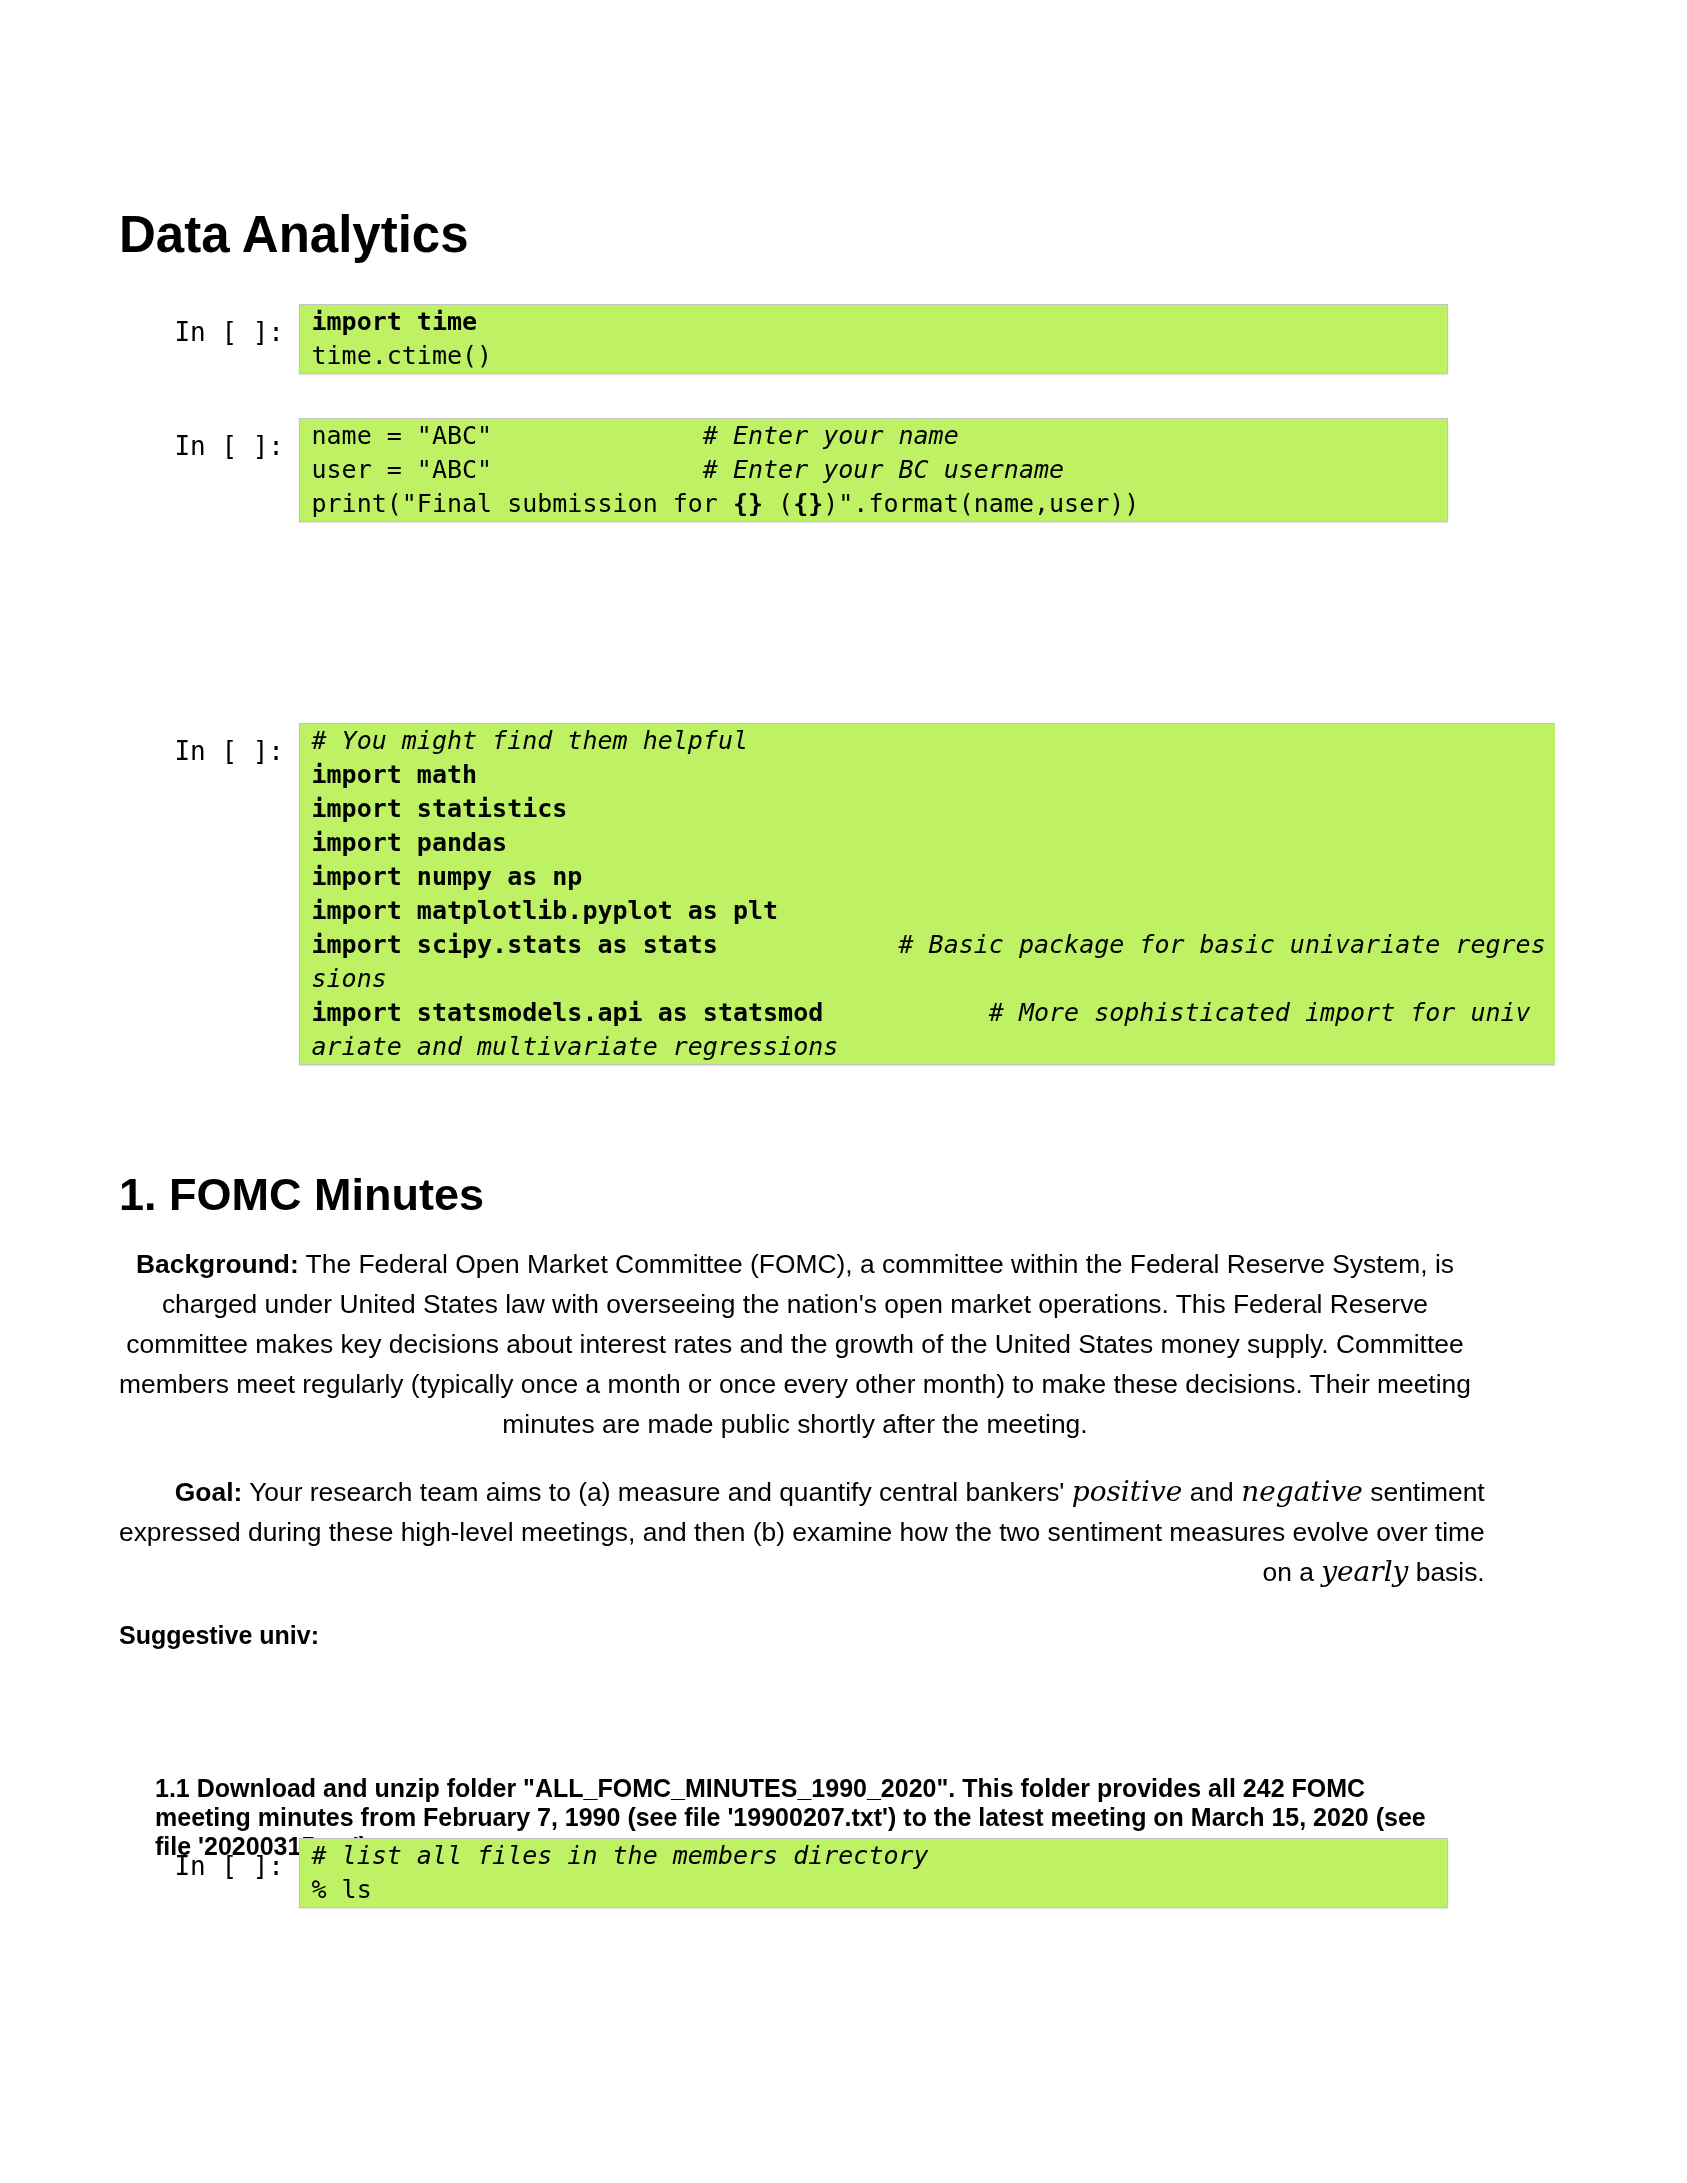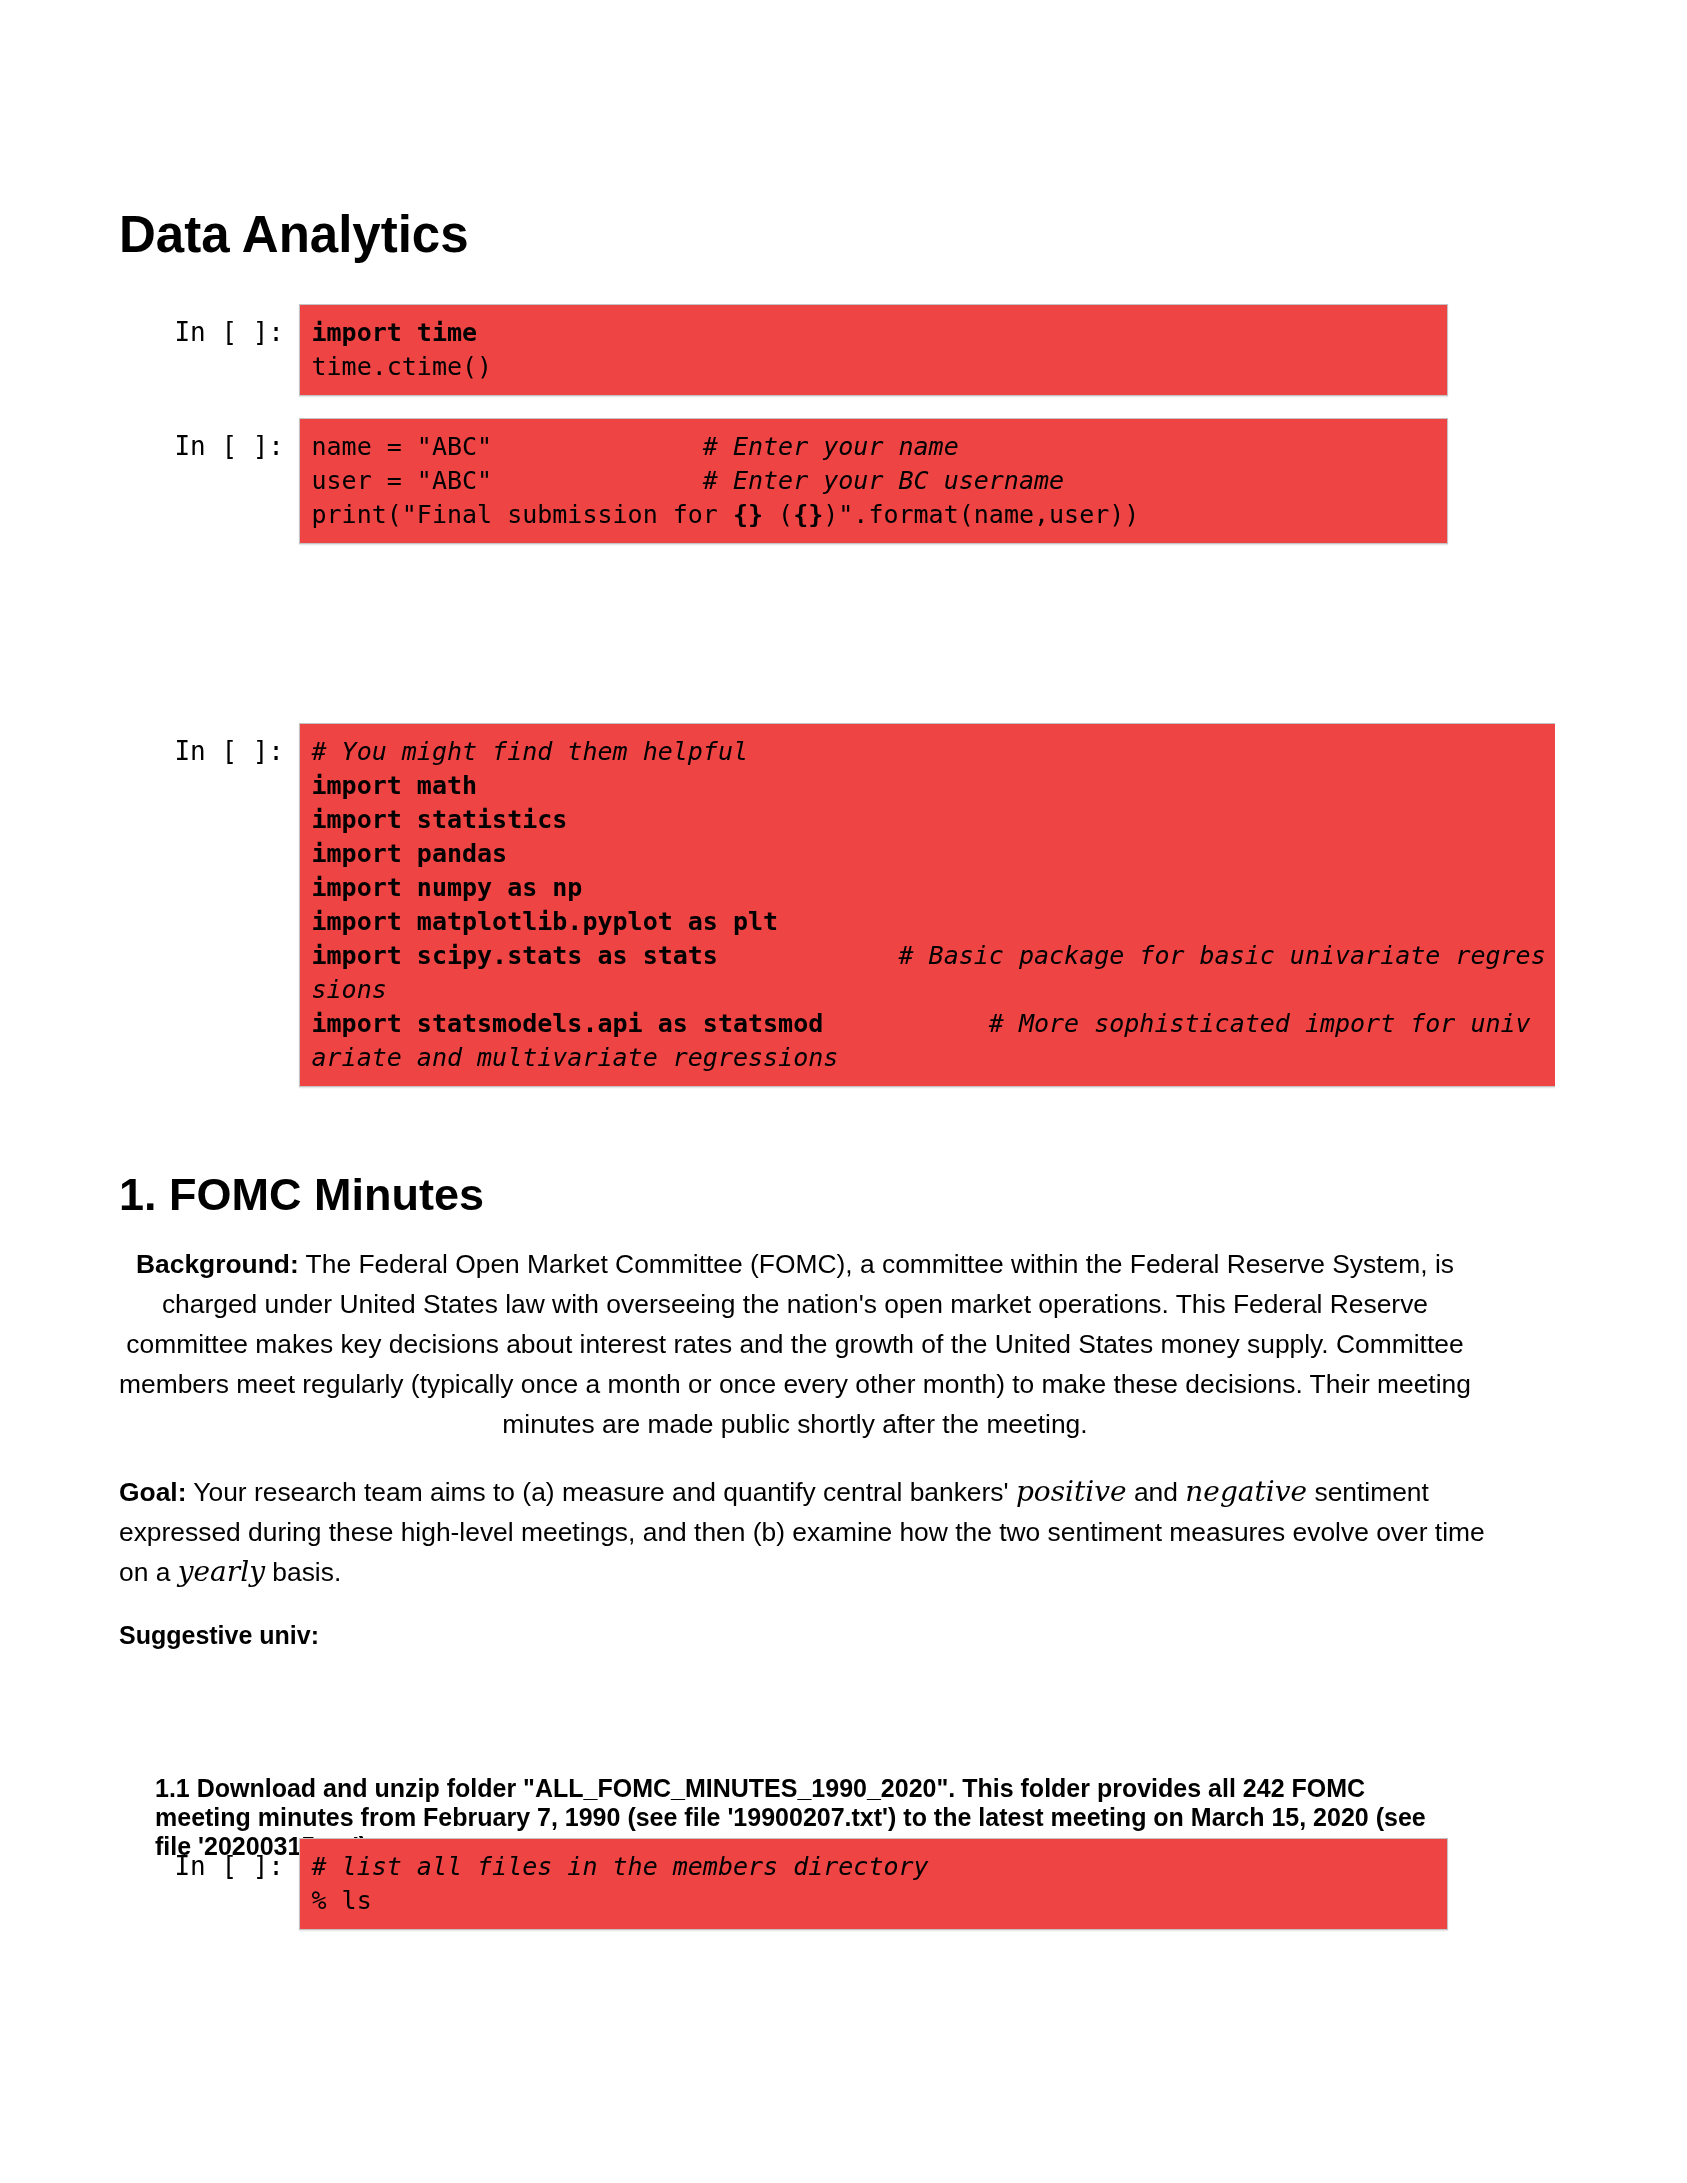--- a/index.html
+++ b/index.html
@@ -41,24 +41,24 @@
     text-align:right;
     font-family:"DejaVu Sans Mono",monospace;
     font-size:26px;
     line-height:34px;
     padding-top:10.6px;
     white-space:pre;
   }
   .codebox{
     flex:1 1 auto;
     margin-left:14.5px;
-    background:#ef4444;
+    background:#bef264;
     border:1.3px solid #c3c3c3;
     box-shadow:0 1.3px 1.3px rgba(0,0,0,0.12);
-    padding:11px 12px;
+    padding:0 12px;
     min-height:34px;
   }
   .codebox .ln{
     font-family:"DejaVu Sans Mono",monospace;
     font-size:25px;
     line-height:34px;
     white-space:pre;
   }
   .para{
     position:absolute;
@@ -134,21 +134,21 @@
   <h2 class="section-heading">1. FOMC Minutes</h2>
 
   <div class="para" style="top:1244px;text-align:center;">
       <div class="ln"><span class="r-b">Background:</span><span class="r-n"> The Federal Open Market Committee (FOMC), a committee within the Federal Reserve System, is</span></div>
       <div class="ln"><span class="r-n">charged under United States law with overseeing the nation's open market operations. This Federal Reserve</span></div>
       <div class="ln"><span class="r-n">committee makes key decisions about interest rates and the growth of the United States money supply. Committee</span></div>
       <div class="ln"><span class="r-n">members meet regularly (typically once a month or once every other month) to make these decisions. Their meeting</span></div>
       <div class="ln"><span class="r-n">minutes are made public shortly after the meeting.</span></div>
     </div>
 
-  <div class="para" style="top:1472px;">
+  <div class="para" style="top:1472px;text-align:right;">
       <div class="ln"><span class="r-b">Goal:</span><span class="r-n"> Your research team aims to (a) measure and quantify central bankers' </span><span class="r-m">positive</span><span class="r-n"> and </span><span class="r-m">negative</span><span class="r-n"> sentiment</span></div>
       <div class="ln"><span class="r-n">expressed during these high-level meetings, and then (b) examine how the two sentiment measures evolve over time</span></div>
       <div class="ln"><span class="r-n">on a </span><span class="r-m">yearly</span><span class="r-n"> basis.</span></div>
     </div>
 
   <div class="para bold-head" style="top:1620px;">
       <div class="ln"><span class="r-b">Suggestive univ:</span></div>
     </div>
 
   <div class="para bold-tight" style="top:1774px;margin-left:36px;">

